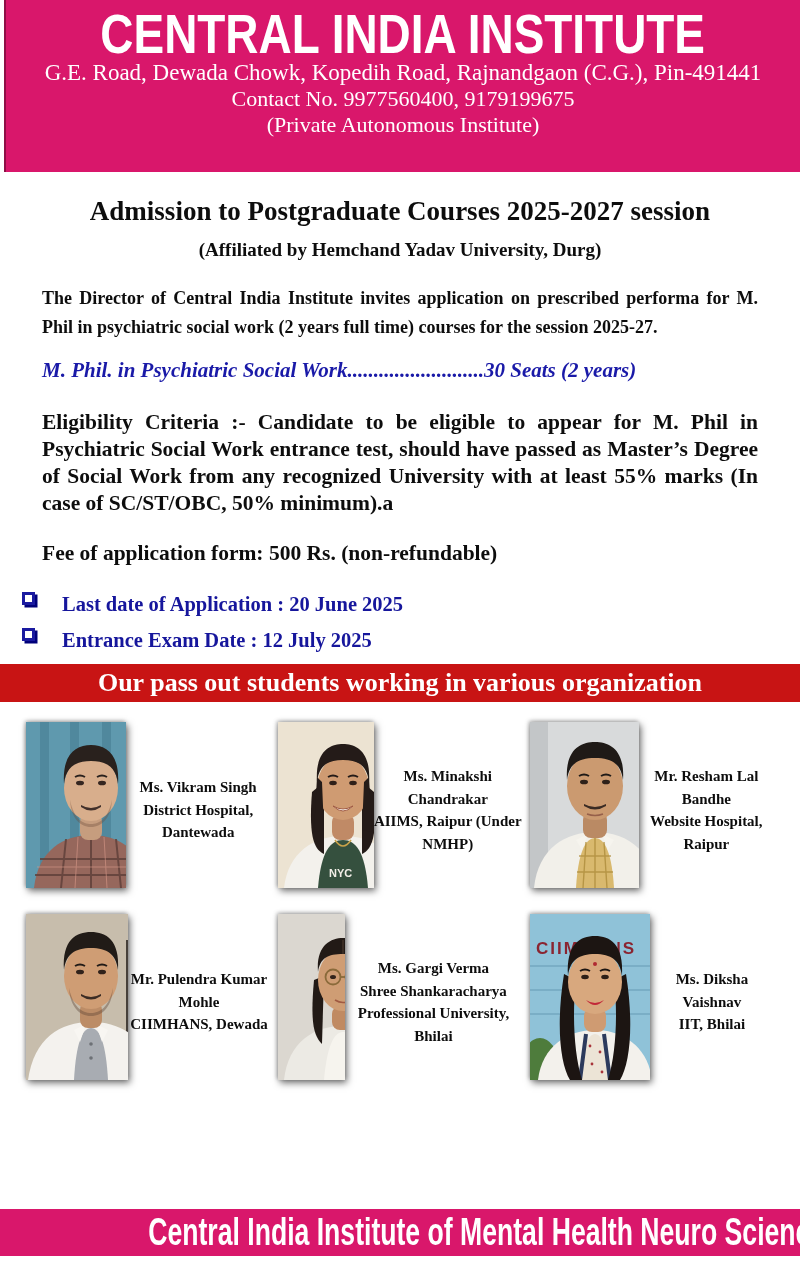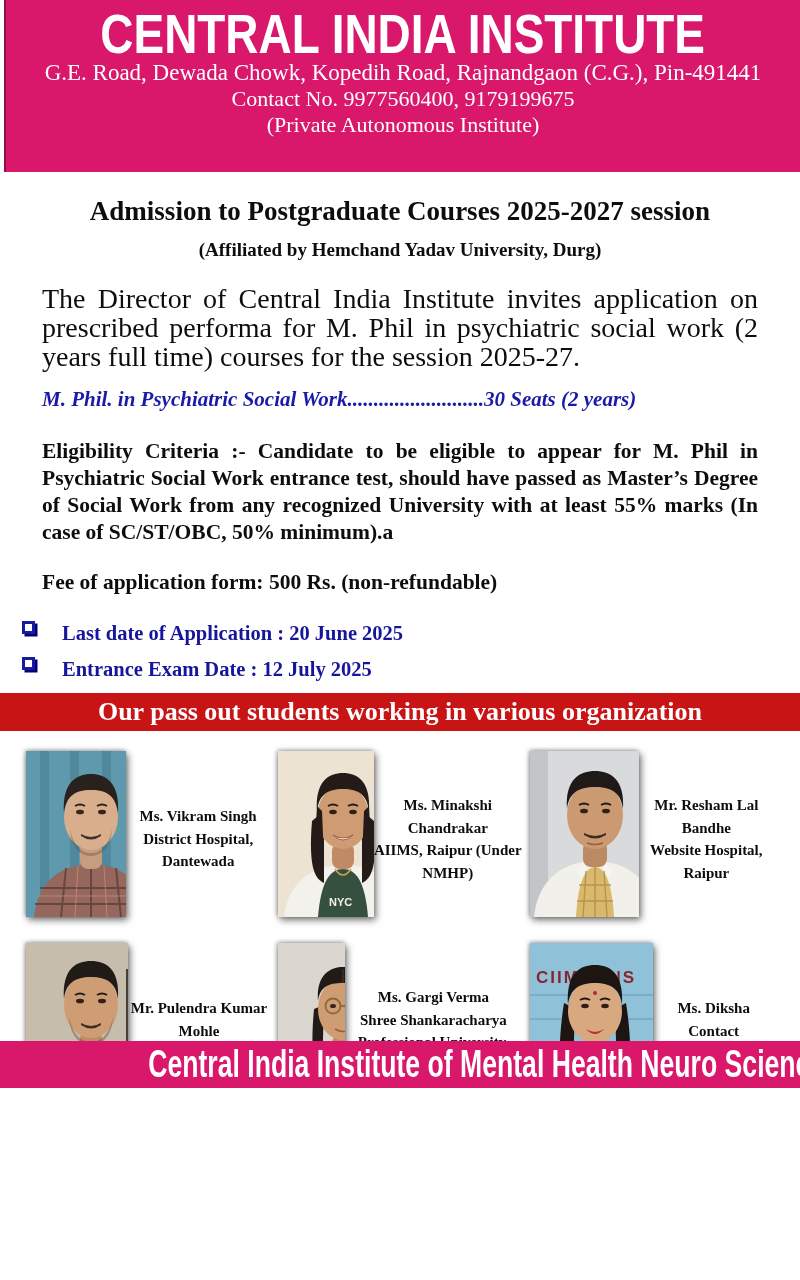--- a/index.html
+++ b/index.html
@@ -1,39 +1,39 @@
 <!DOCTYPE html>
 <html><head>
 <meta charset="utf-8">
 <style>
   * { margin:0; padding:0; box-sizing:border-box; }
   html,body { background:#ffffff; }
   .poster {
-    position:relative; width:800px; height:1088px; margin:0 auto;
+    position:relative; width:800px; height:1256px; margin:0 auto;
     background:#ffffff; overflow:hidden;
     font-family:"Liberation Serif", serif; color:#0d0d0d;
   }
   
   .masthead {
     margin-left:4px; height:172px; background:#D9176B; color:#ffffff;
     text-align:center; padding-top:8px; border-left:2px solid #8f0f46;
   }
   .masthead-title {
     display:inline-block; white-space:nowrap;
     font-family:"Liberation Sans", sans-serif; font-weight:800;
     font-size:56px; line-height:52px; letter-spacing:0px;
     transform:scaleX(0.82); transform-origin:center;
   }
   .mast-line { font-size:23px; line-height:26px; }
   .mast-line.small { font-size:22px; }
   
   .main { padding:0 42px; }
   .adm-title { margin-top:24px; text-align:center; font-weight:bold; font-size:27px; line-height:30px; }
   .affiliation { margin-top:13px; text-align:center; font-weight:bold; font-size:19px; line-height:21px; }
-  .intro { margin-top:24px; font-weight:normal; font-size:28px; line-height:29px; text-align:justify; }
+  .intro { margin-top:24px; font-weight:bold; font-size:18px; line-height:29px; text-align:justify; }
   .course-line { margin-top:16px; font-weight:bold; font-size:21px; white-space:nowrap; color:#1A1AA8;font-style:italic; }
   .eligibility { margin-top:26px; font-weight:bold; font-size:21.5px; line-height:27px; text-align:justify; }
   .fee-line { margin-top:24px; font-weight:bold; font-size:21.5px; }
   .bullet-list { margin-top:26px; list-style:none; }
   .bullet-list li {
     display:flex; align-items:flex-start; gap:27px; margin-bottom:12px;
     color:#16169C; font-weight:bold; font-size:20.5px; line-height:24px;
   }
   .sq {
     flex:0 0 auto; width:13px; height:13px; margin-left:-20px;
@@ -294,21 +294,21 @@
           <path d="M38 62 C36 30 50 22 65 22 C80 22 94 30 92 62 C90 46 81 40 65 40 C49 40 40 46 38 62 Z" fill="#1c1512"></path>
           <circle cx="65" cy="50" r="2" fill="#b02a32"></circle>
           <ellipse cx="55" cy="63" rx="3.8" ry="2.2" fill="#2c1e17"></ellipse>
             <ellipse cx="75" cy="63" rx="3.8" ry="2.2" fill="#2c1e17"></ellipse>
           <path d="M50 57 Q55 54 60 57" stroke="#1c1512" stroke-width="2" fill="none"></path>
           <path d="M70 57 Q75 54 80 57" stroke="#1c1512" stroke-width="2" fill="none"></path>
           <path d="M56 86 Q65 92 74 86 Q65 96 56 86 Z" fill="#c22838"></path>
         </svg>
       </div>
       <div class="cap">
-        <div>Ms. Diksha Contact</div>
+        <div>Ms. Diksha Vaishnav</div>
         <div>IIT, Bhilai</div>
       </div>
     </div>
 
   </section>
 
   <footer class="footer">
     <span class="footer-title">Central India Institute of Mental Health Neuro Sciences</span>
   </footer>
 

